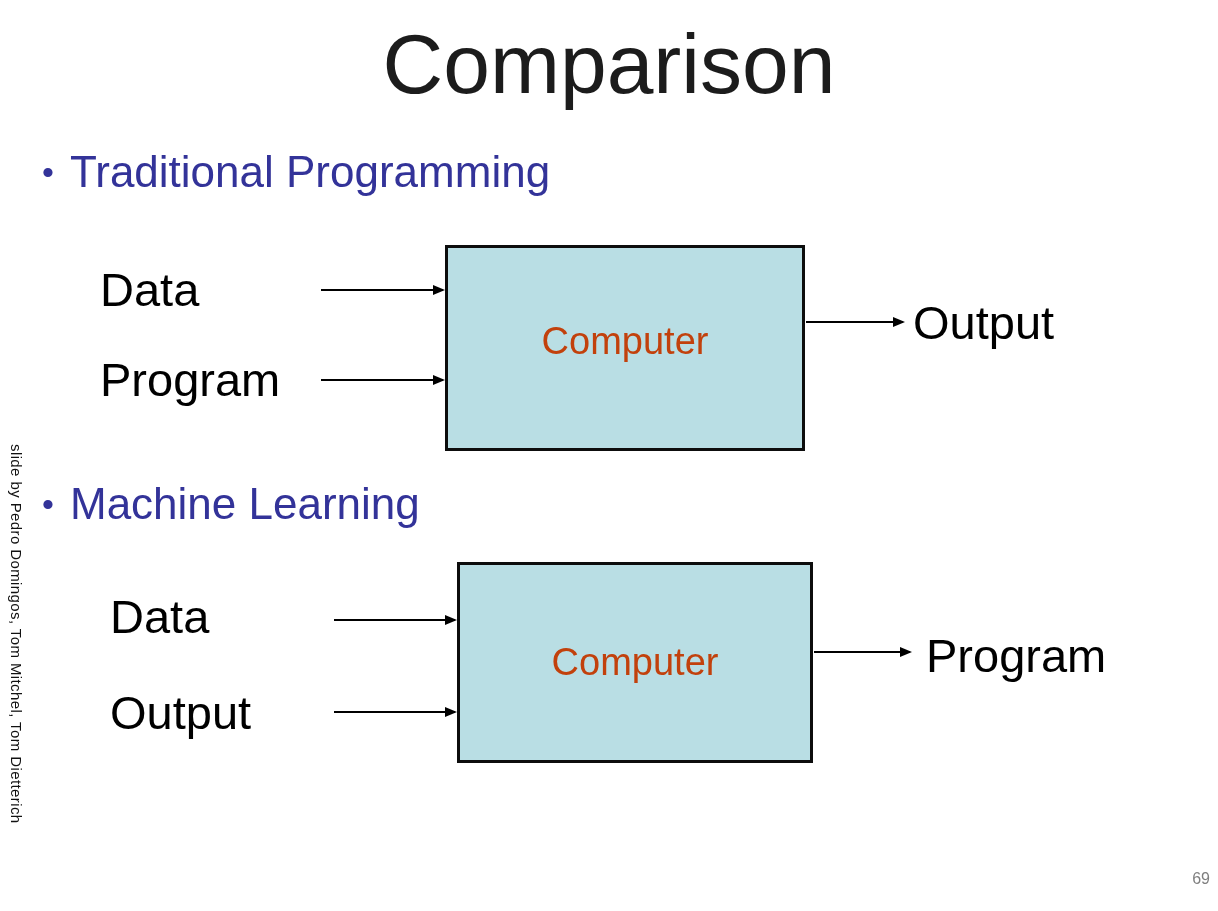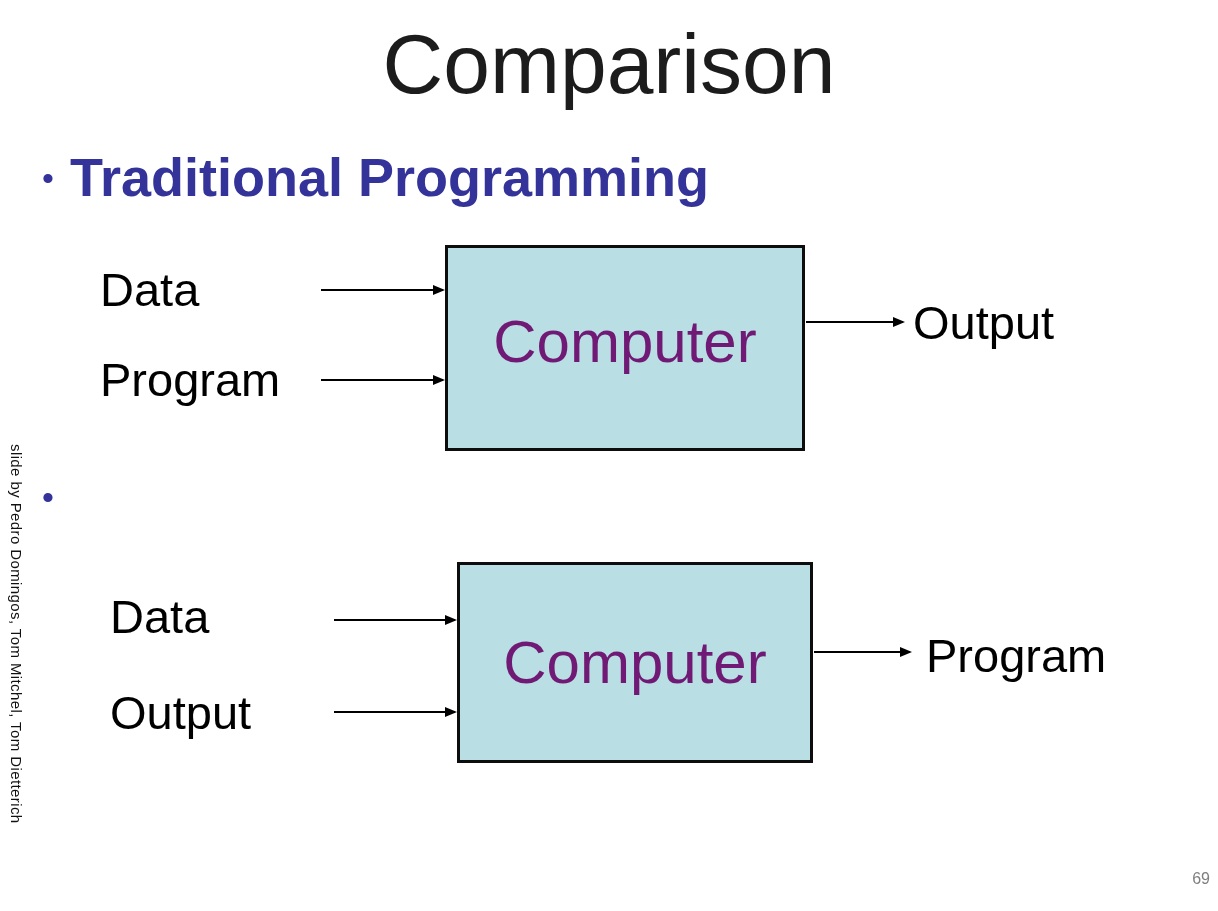--- a/index.html
+++ b/index.html
@@ -35,41 +35,41 @@
   }
   .section-heading .bullet {
     color: #333399;
     font-size: 34px;
     width: 44px;
     text-align: center;
     line-height: 1;
   }
   .section-heading .heading-text {
     color: #333399;
-    font-size: 54px;
-    font-weight: bold;
+    font-size: 44px;
+    font-weight: normal;
     line-height: 1.1;
   }
   .heading-1 { top: 148px; }
   .heading-2 { top: 480px; }
 
   .computer-box {
     position: absolute;
     background: #b9dee4;
     border: 3px solid #0d0d0d;
     display: flex;
     align-items: center;
     justify-content: center;
     box-sizing: border-box;
   }
   .box-1 { left: 445px; top: 245px; width: 360px; height: 206px; }
   .box-2 { left: 457px; top: 562px; width: 356px; height: 201px; }
   .computer-box .box-label {
-    font-size: 60px;
-    color: #701a75;
+    font-size: 38px;
+    color: #c2410c;
     margin-top: -14px;
   }
   .box-2 .box-label { margin-top: 0px; }
 
   .io-label {
     position: absolute;
     font-size: 47px;
     color: #000000;
     transform: translateY(-50%);
     white-space: nowrap;
@@ -146,20 +146,21 @@
 
   <div class="computer-box box-1">
     <span class="box-label">Computer</span>
   </div>
 
   <div class="arrow arr-d1-out"></div>
   <div class="io-label lbl-d1-out">Output</div>
 
   <div class="section-heading heading-2">
     <span class="bullet">•</span>
+    <span class="heading-text">Machine Learning</span>
   </div>
 
   <div class="io-label right-align lbl-d2-in1">Data</div>
   <div class="arrow arr-d2-in1"></div>
 
   <div class="io-label right-align lbl-d2-in2">Output</div>
   <div class="arrow arr-d2-in2"></div>
 
   <div class="computer-box box-2">
     <span class="box-label">Computer</span>

